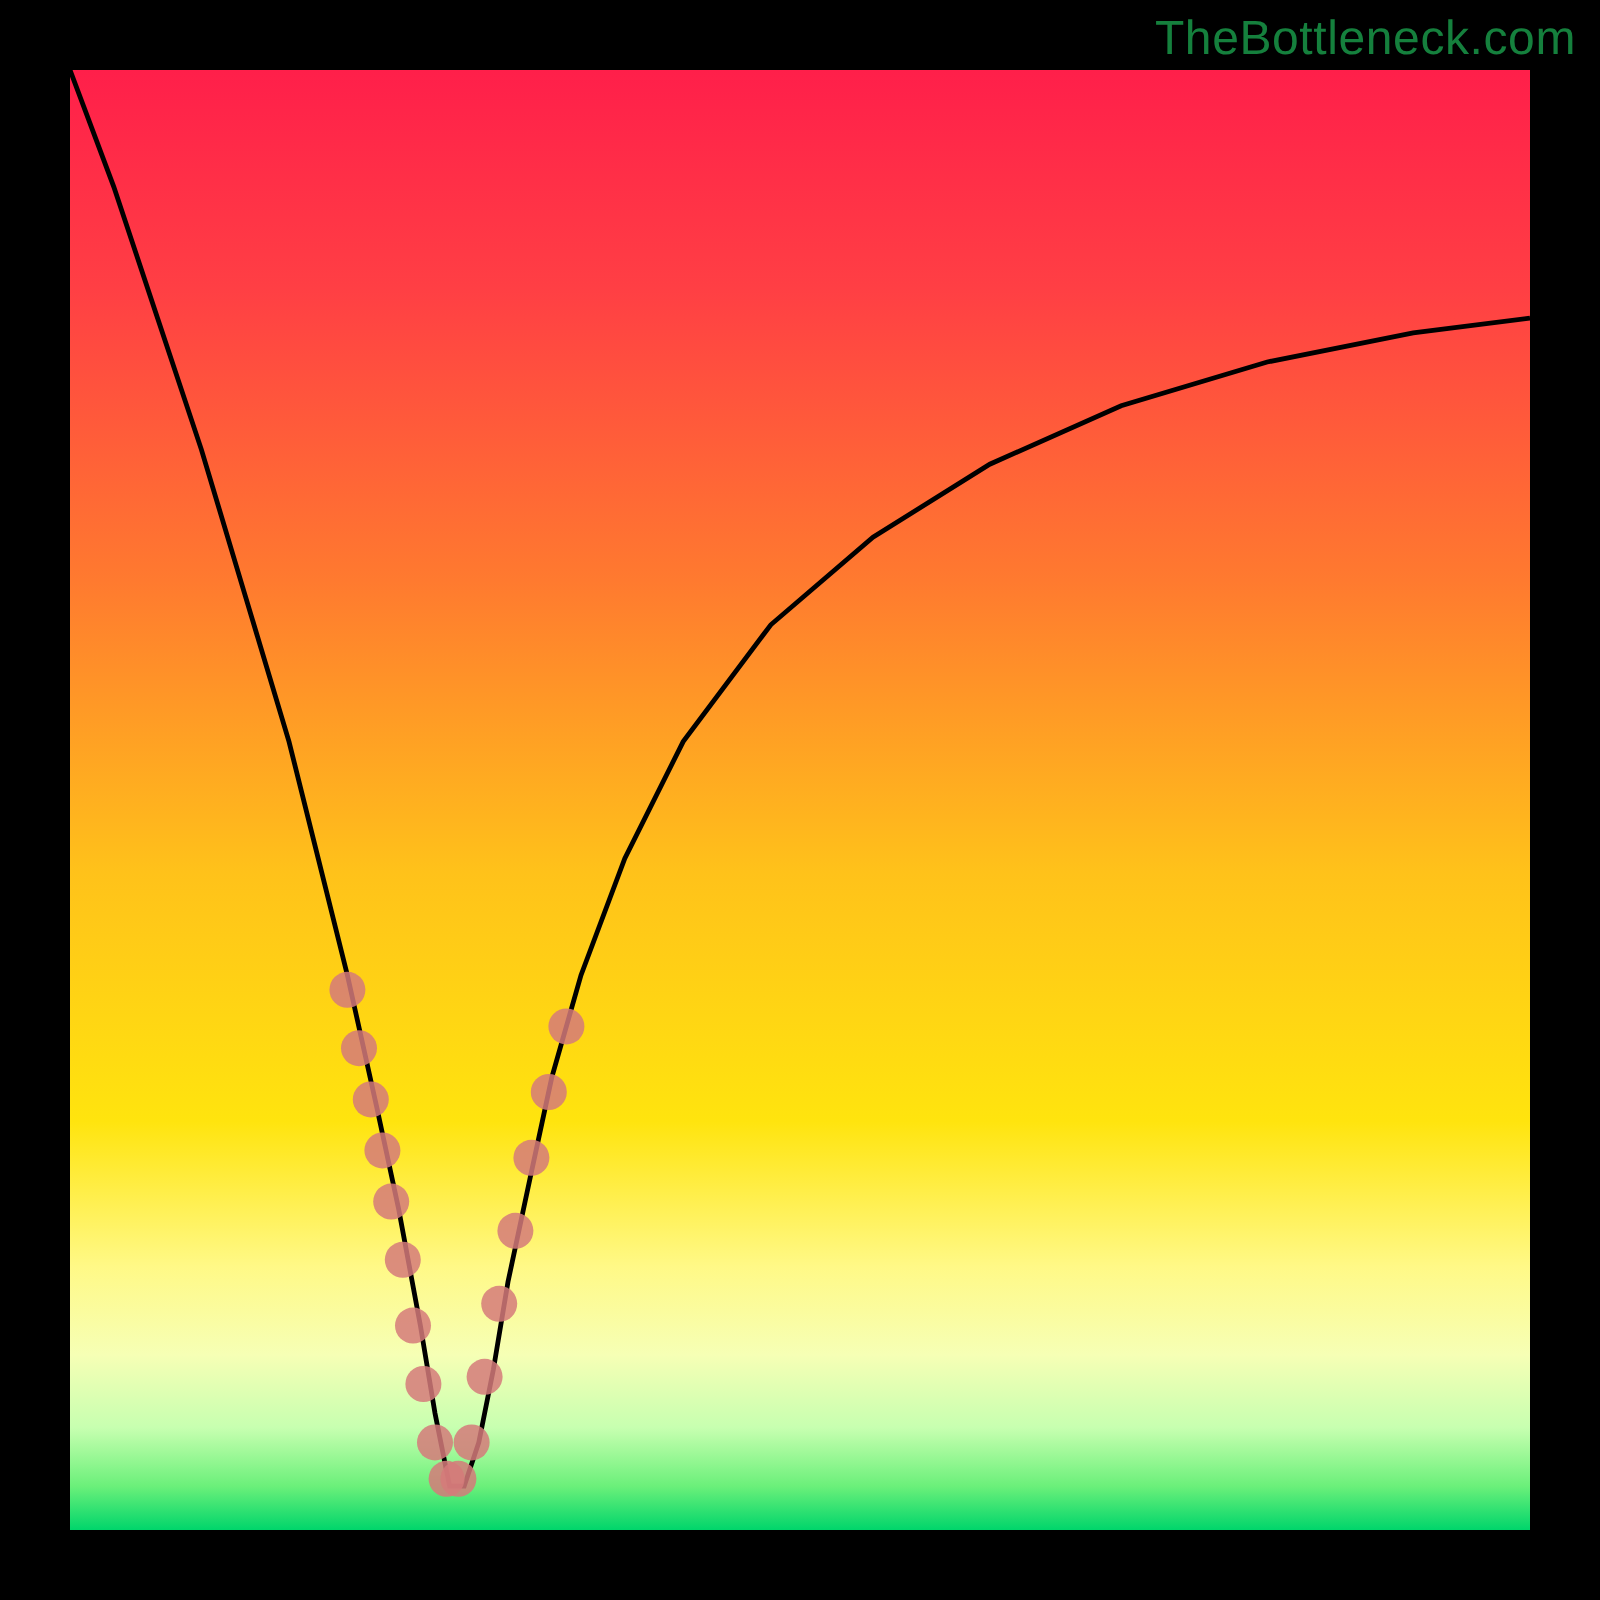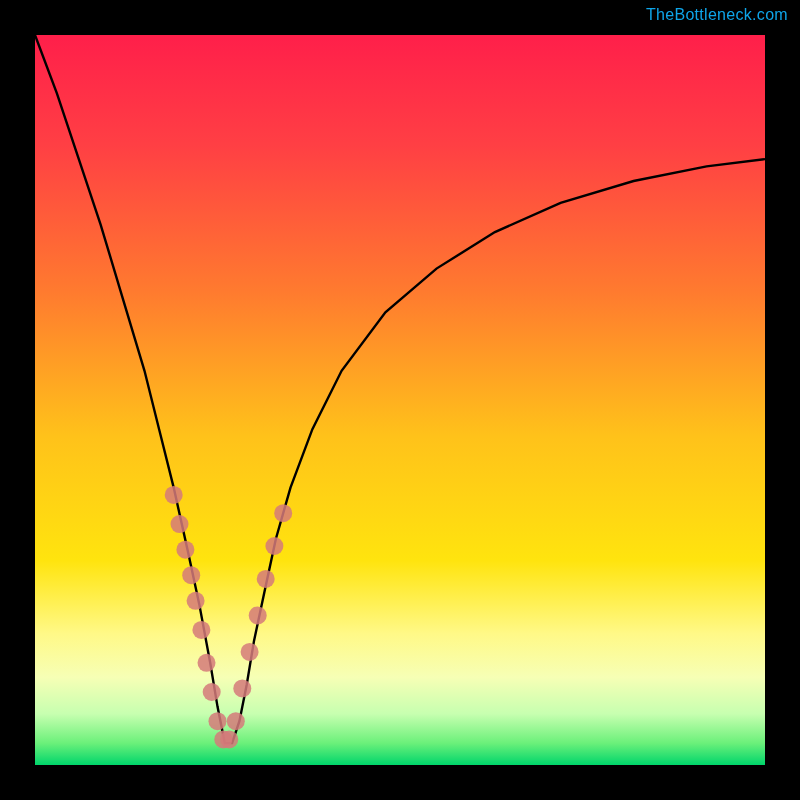--- a/index.html
+++ b/index.html
@@ -14,22 +14,22 @@
   .outer {
     position: relative;
     width: 800px;
     height: 800px;
     background: #000;
   }
   .watermark {
     position: absolute;
     top: 6px;
     right: 12px;
-    color: #0ea5e9;
-    font-size: 16px;
+    color: #15803d;
+    font-size: 24px;
     font-weight: 500;
     letter-spacing: 0.3px;
     z-index: 10;
   }
   .plot {
     position: absolute;
     left: 35px;
     top: 35px;
     width: 730px;
     height: 730px;

